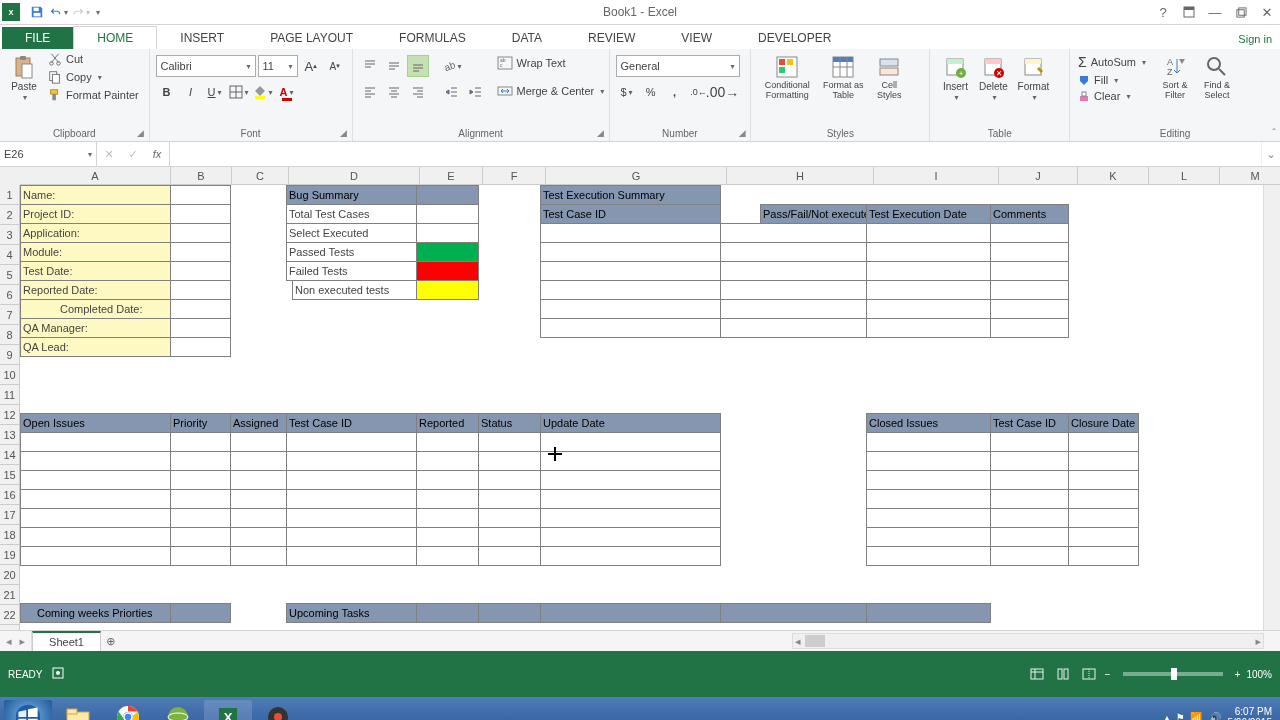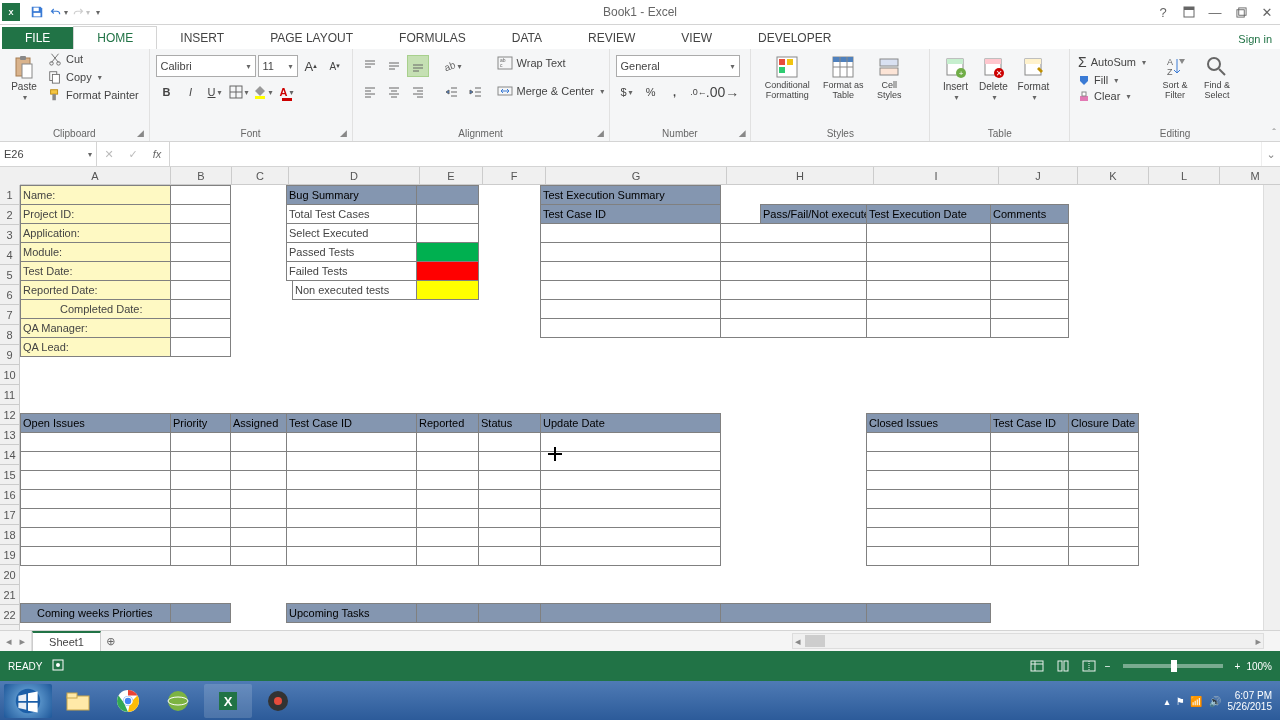--- a/index.html
+++ b/index.html
@@ -59,21 +59,21 @@
 .cursor-plus{position:absolute;width:14px;height:14px;pointer-events:none}
 .cursor-plus::before,.cursor-plus::after{content:"";position:absolute;background:#000}
 .cursor-plus::before{left:6px;top:0;width:2px;height:14px}
 .cursor-plus::after{top:6px;left:0;height:2px;width:14px}
 .sheet-tabs{height:20px;border-top:1px solid #d4d4d4;background:#f5f5f5;display:flex;align-items:stretch;position:relative}
 .st-nav{display:flex;align-items:center;padding:0 6px;gap:8px;color:#888;border-right:1px solid #ddd}
 .st-tab{padding:2px 16px;background:#fff;border:1px solid #ccc;border-top:2px solid #217346;border-bottom:none;font-size:11px;display:flex;align-items:center}
 .st-add{width:20px;display:flex;align-items:center;justify-content:center;color:#666}
 .hscroll{position:absolute;right:16px;width:470px;top:2px;bottom:2px;background:#f0f0f0;border:1px solid #ddd;display:flex;align-items:center}
 .hscroll-thumb{position:absolute;left:12px;width:20px;top:1px;bottom:1px;background:#cdcdcd}
-.statusbar{height:22px;background:#217346;color:#fff;display:flex;align-items:center;padding:4px 8px;font-size:10px;justify-content:space-between}
+.statusbar{height:22px;background:#217346;color:#fff;display:flex;align-items:center;padding:12px 8px;font-size:10px;justify-content:space-between}
 .sb-right{display:flex;align-items:center;gap:6px}
 .sb-btn{width:20px;height:16px;display:flex;align-items:center;justify-content:center;opacity:.9}
 .zoom-slider{width:100px;height:4px;background:rgba(255,255,255,.4);position:relative;margin:0 6px}
 .zoom-thumb{position:absolute;left:48px;top:-4px;width:6px;height:12px;background:#fff}
 .taskbar{height:40px;background:linear-gradient(#4f7bb5,#2b5a99);display:flex;align-items:center;padding:0 4px;gap:2px}
 .tb-btn{width:48px;height:34px;display:flex;align-items:center;justify-content:center;border-radius:2px}
 .tb-btn.start{background:radial-gradient(circle,#7db9e8,#1e5799)}
 .tray{margin-left:auto;display:flex;align-items:center;gap:6px;color:#fff;font-size:10px;padding-right:4px}
 .tray-time{text-align:right;line-height:1.1}
 .dd{font-size:8px;color:#666;margin-left:2px}

